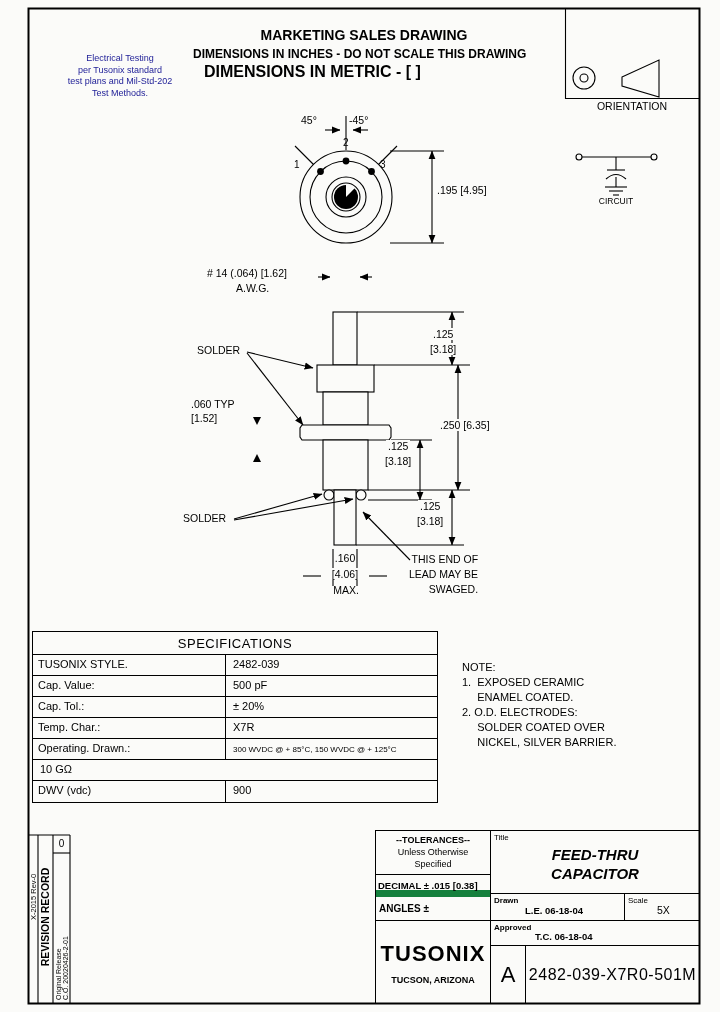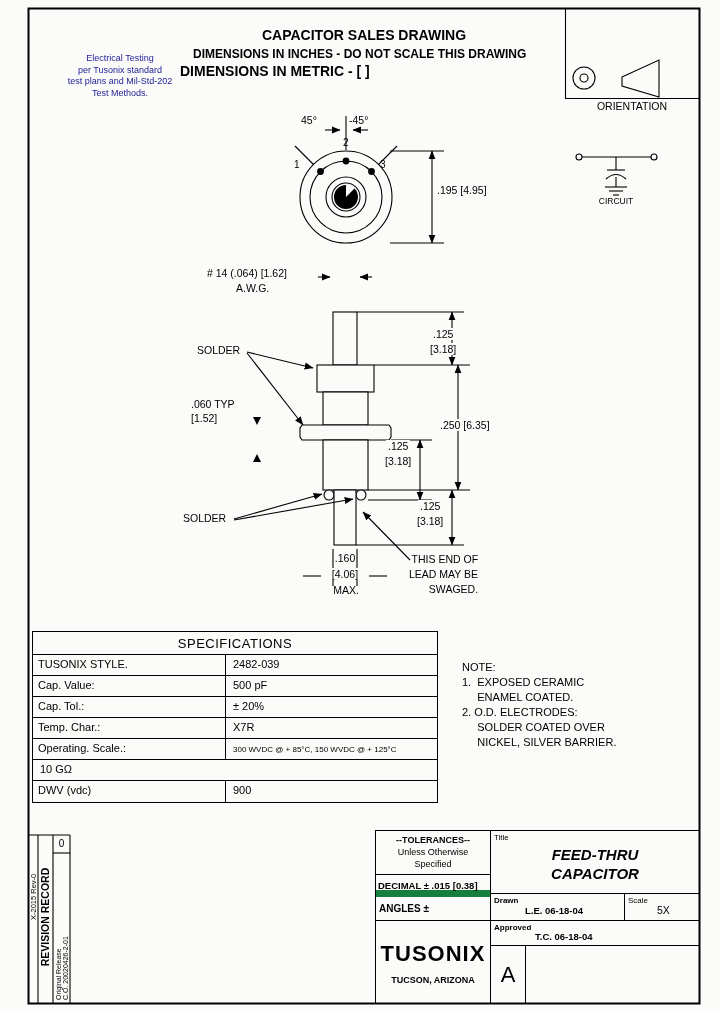--- a/index.html
+++ b/index.html
@@ -158,23 +158,23 @@
       <g>
         <line x1="28" y1="835" x2="70" y2="835"></line>
         <line x1="70" y1="835" x2="70" y2="1003"></line>
         <line x1="38" y1="835" x2="38" y2="1003"></line>
         <line x1="53" y1="835" x2="53" y2="1003"></line>
         <line x1="53" y1="853" x2="70" y2="853"></line>
       </g>
     </g>
   </svg>
 
-  <div class="t bold" style="left:28px;top:27px;width:672px;text-align:center;font-size:14px;">CAPACITOR SALES DRAWING</div>
+  <div class="t bold" style="left:28px;top:27px;width:672px;text-align:center;font-size:14px;">MARKETING SALES DRAWING</div>
   <div class="t bold" style="left:193px;top:47px;font-size:12px;">DIMENSIONS IN INCHES - DO NOT SCALE THIS DRAWING</div>
-  <div class="t bold" style="left:180px;top:63px;font-size:14px;">DIMENSIONS IN METRIC - [ ]</div>
+  <div class="t bold" style="left:204px;top:63px;font-size:16px;">DIMENSIONS IN METRIC - [ ]</div>
 
   <div class="blue-note">
     <span>Electrical Testing</span>
     <span>per Tusonix standard</span>
     <span>test plans and Mil-Std-202</span>
     <span>Test Methods.</span>
   </div>
 
   <div class="t" style="left:565px;top:100px;width:134px;text-align:center;">ORIENTATION</div>
   <div class="t" style="left:586px;top:196px;width:60px;text-align:center;font-size:8.5px;">CIRCUIT</div>
@@ -223,21 +223,21 @@
       </div>
       <div class="spec-row">
         <div class="spec-label">Cap.  Tol.:</div>
         <div class="spec-value">± 20%</div>
       </div>
       <div class="spec-row">
         <div class="spec-label">Temp.  Char.:</div>
         <div class="spec-value">X7R</div>
       </div>
       <div class="spec-row small">
-        <div class="spec-label">Operating.  Scale.:</div>
+        <div class="spec-label">Operating.  Drawn.:</div>
         <div class="spec-value">300 WVDC @ + 85°C, 150 WVDC @  + 125°C</div>
       </div>
       <div class="spec-row">
         <div class="spec-value">10 GΩ</div>
       </div>
       <div class="spec-row">
         <div class="spec-label">DWV (vdc)</div>
         <div class="spec-value">900</div>
       </div>
     </div>
@@ -289,17 +289,18 @@
           <span class="cell-label">Scale</span>
           <span>5X</span>
         </div>
       </div>
       <div class="row-appr">
         <span class="cell-label">Approved</span>
         <span>T.C. 06-18-04</span>
       </div>
       <div class="row-size">
         <div class="size-cell">A</div>
+        <div class="pn-cell">2482-039-X7R0-501M</div>
       </div>
     </div>
   </div>
 
 </div>
 
 </body></html>

